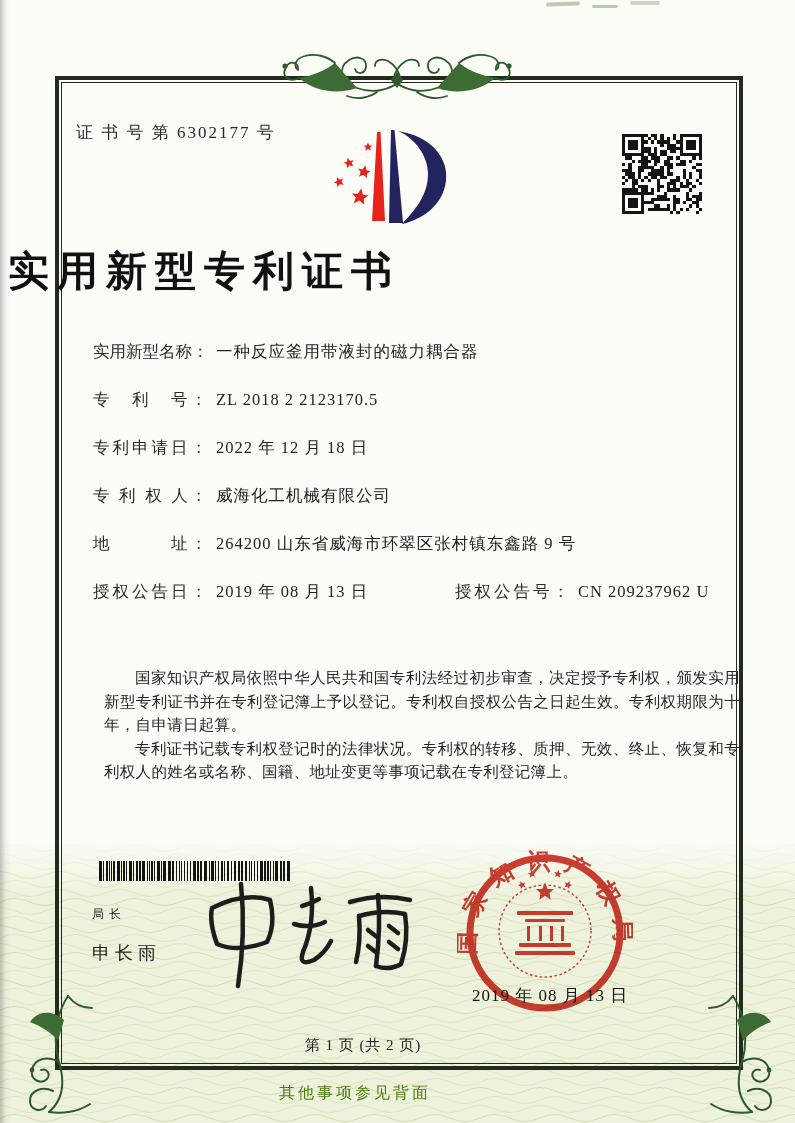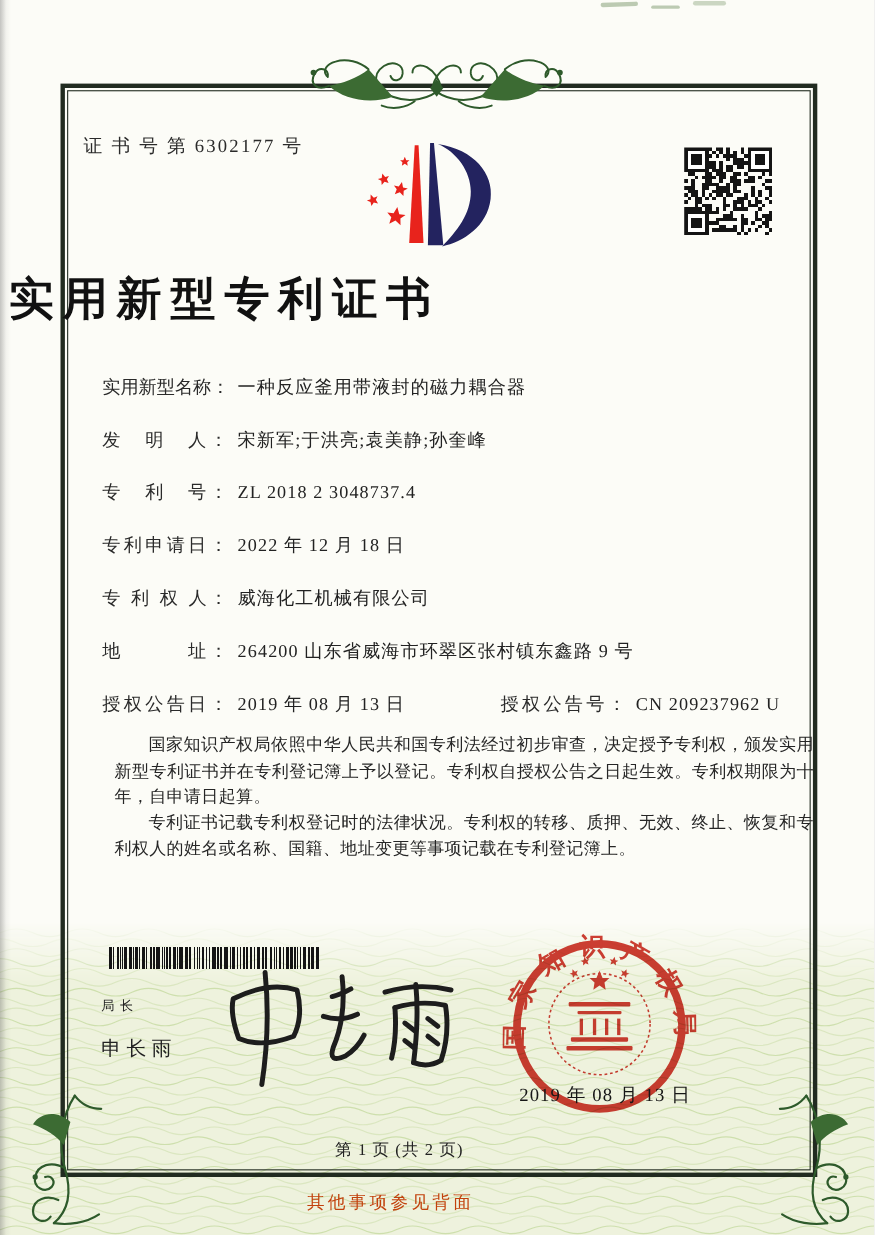--- a/index.html
+++ b/index.html
@@ -49,21 +49,21 @@
     font-family:"Liberation Sans","DejaVu Sans",sans-serif;color:#222;}
   .signature{position:absolute;left:182px;top:876px;}
 
   .seal{position:absolute;left:457px;top:845px;mix-blend-mode:multiply;}
   .seal-date{position:absolute;left:472px;top:984px;font-size:17px;letter-spacing:1px;
     font-weight:500;color:#161616;white-space:nowrap;}
 
   .page-indicator{position:absolute;left:8px;top:1036px;width:710px;text-align:center;
     font-size:15px;letter-spacing:1px;color:#222;}
   .back-note{position:absolute;left:0;top:1083px;width:710px;text-align:center;
-    font-size:16px;letter-spacing:3px;color:#c2410c;}
+    font-size:16px;letter-spacing:3px;color:#4d7c0f;}
 
   .orn-top{position:absolute;left:266px;top:48px;}
   .orn-corner-l{position:absolute;left:22px;top:994px;}
   .orn-corner-r{position:absolute;left:701px;top:994px;transform:scaleX(-1);}
 </style>
 </head>
 <body>
 
 <div class="page">
 
@@ -415,24 +415,21 @@
       <rect x="6.4" y="64" width="9.600000000000001" height="9.600000000000001" fill="#141414"></rect>
     </svg>
 
   <div class="doc-title">实用新型专利证书</div>
 
   <div class="fields">
     <div class="frow">
       <span class="flabel">实用新型名称：</span><span class="fvalue">一种反应釜用带液封的磁力耦合器</span>
     </div>
     <div class="frow">
-      <span class="flabel">发　明　人：</span><span class="fvalue">宋新军;于洪亮;袁美静;孙奎峰</span>
-    </div>
-    <div class="frow">
-      <span class="flabel">专　利　号：</span><span class="fvalue">ZL 2018 2 3048737.4</span>
+      <span class="flabel">专　利　号：</span><span class="fvalue">ZL 2018 2 2123170.5</span>
     </div>
     <div class="frow">
       <span class="flabel">专利申请日：</span><span class="fvalue">2022 年 12 月 18 日</span>
     </div>
     <div class="frow">
       <span class="flabel">专 利 权 人：</span><span class="fvalue">威海化工机械有限公司</span>
     </div>
     <div class="frow">
       <span class="flabel">地　　　址：</span><span class="fvalue">264200 山东省威海市环翠区张村镇东鑫路 9 号</span>
     </div>

